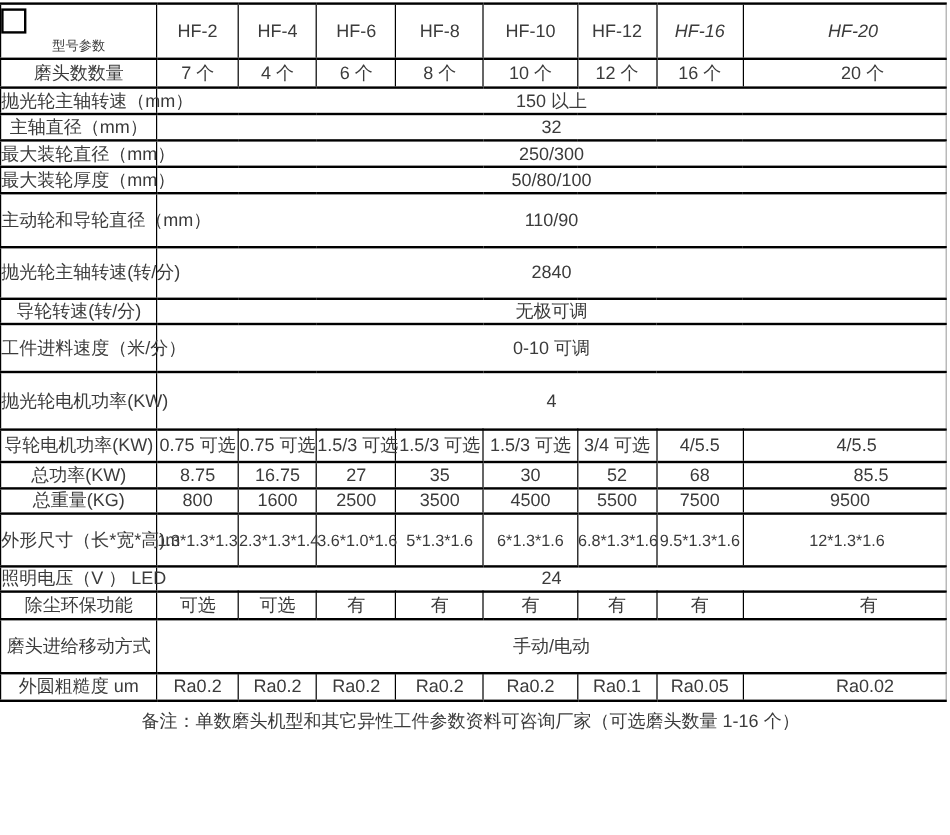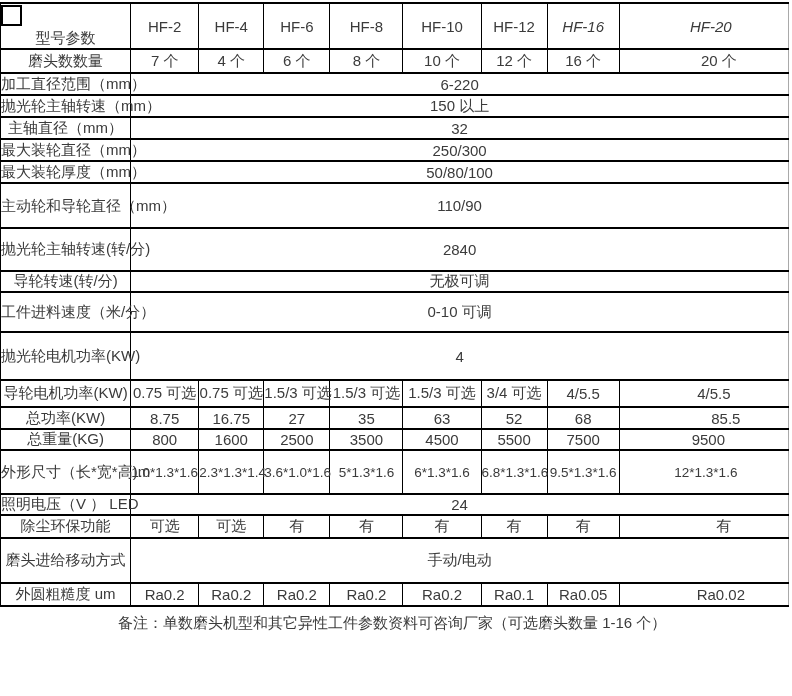--- a/index.html
+++ b/index.html
@@ -15,21 +15,21 @@
   .hdr{font-weight:bold;}
   .top{vertical-align:top;padding-top:8px;font-style:italic;}
   .t4{vertical-align:top;padding-top:4px;}
   .t6{vertical-align:top;padding-top:6px;}
   .left{text-align:left;}
   .span{padding-right:84px;}
   .wrap{white-space:normal;line-height:21px;padding-left:4px;}
   .dim td{font-size:13.5px;}
   .corner{vertical-align:top;text-align:left;padding:4px 2px 0 2px;}
   .sq{width:17px;height:17px;border:2px solid #000;margin:1px 0 3px 0;}
-  .corner-label{font-size:15px;color:#3b3b3b;}
+  .corner-label{font-size:11px;color:#3b3b3b;}
   .remark{font-size:15px;color:#3b3b3b;margin:7px 0 0 118px;white-space:nowrap;}
 </style>
 </head>
 <body>
 
 <table class="spec">
   <colgroup>
     <col style="width:130px">
       <col style="width:68px">
       <col style="width:65px">
@@ -62,24 +62,20 @@
     <td>7 个</td>
     <td>4 个</td>
     <td>6 个</td>
     <td>8 个</td>
     <td>10 个</td>
     <td>12 个</td>
     <td>16 个</td>
     <td class="left" style="padding-left:30px">20 个</td>
   </tr>
 
-  <tr style="height:22px">
-    <td>加工直径范围（mm）</td>
-    <td class="span" colspan="8">6-220</td>
-  </tr>
 
   <tr style="height:22px">
     <td>抛光轮主轴转速（mm）</td>
     <td class="span" colspan="8">150 以上</td>
   </tr>
 
   <tr style="height:22px">
     <td>主轴直径（mm）</td>
     <td class="span" colspan="8">32</td>
   </tr>
@@ -130,41 +126,41 @@
     <td class="t4">4/5.5</td>
     <td class="t4 left" style="padding-left:20px">4/5.5</td>
   </tr>
 
   <tr style="height:22px">
     <td>总功率(KW)</td>
     <td>8.75</td>
     <td>16.75</td>
     <td>27</td>
     <td>35</td>
-    <td>63</td>
+    <td>30</td>
     <td>52</td>
     <td>68</td>
     <td class="left" style="padding-left:44px">85.5</td>
   </tr>
 
   <tr style="height:21px">
     <td>总重量(KG)</td>
     <td>800</td>
     <td>1600</td>
     <td>2500</td>
     <td>3500</td>
     <td>4500</td>
     <td>5500</td>
     <td>7500</td>
     <td class="left" style="padding-left:9px">9500</td>
   </tr>
 
   <tr class="dim" style="height:44px">
     <td style="font-size:15px">外形尺寸（长*宽*高)m</td>
-    <td>1.0*1.3*1.6</td>
+    <td>1.3*1.3*1.3</td>
     <td>2.3*1.3*1.4</td>
     <td>3.6*1.0*1.6</td>
     <td>5*1.3*1.6</td>
     <td>6*1.3*1.6</td>
     <td>6.8*1.3*1.6</td>
     <td class="t6">9.5*1.3*1.6</td>
     <td class="t6 left" style="padding-left:4px">12*1.3*1.6</td>
   </tr>
 
   <tr style="height:21px">

